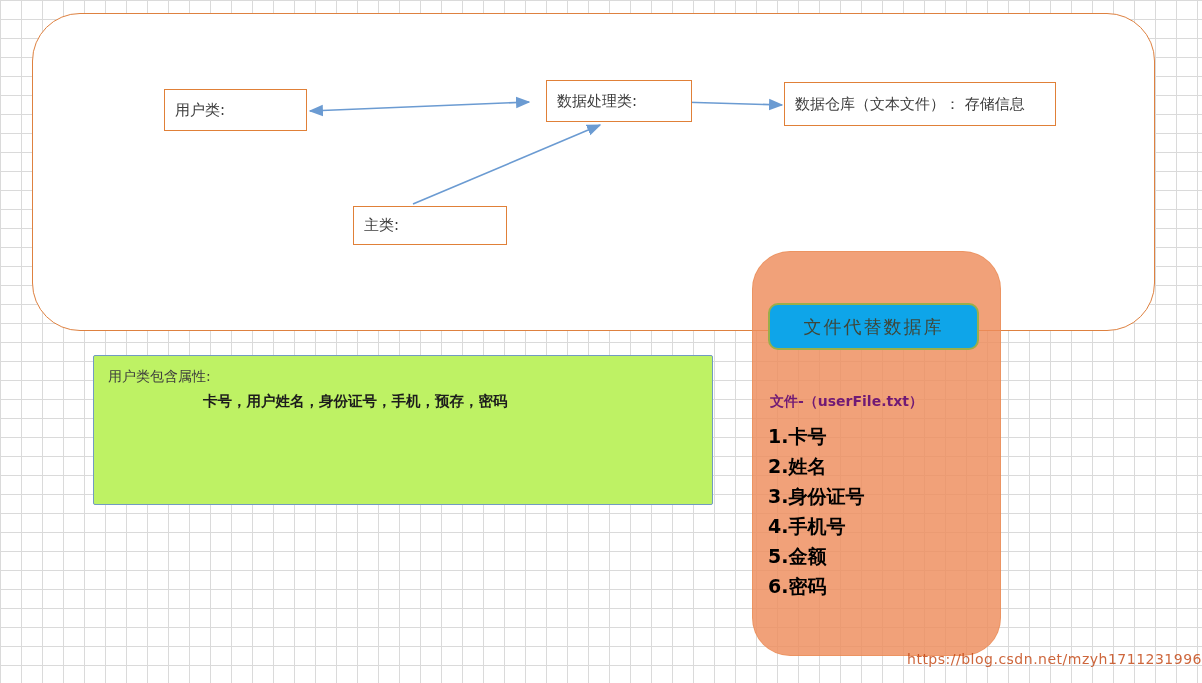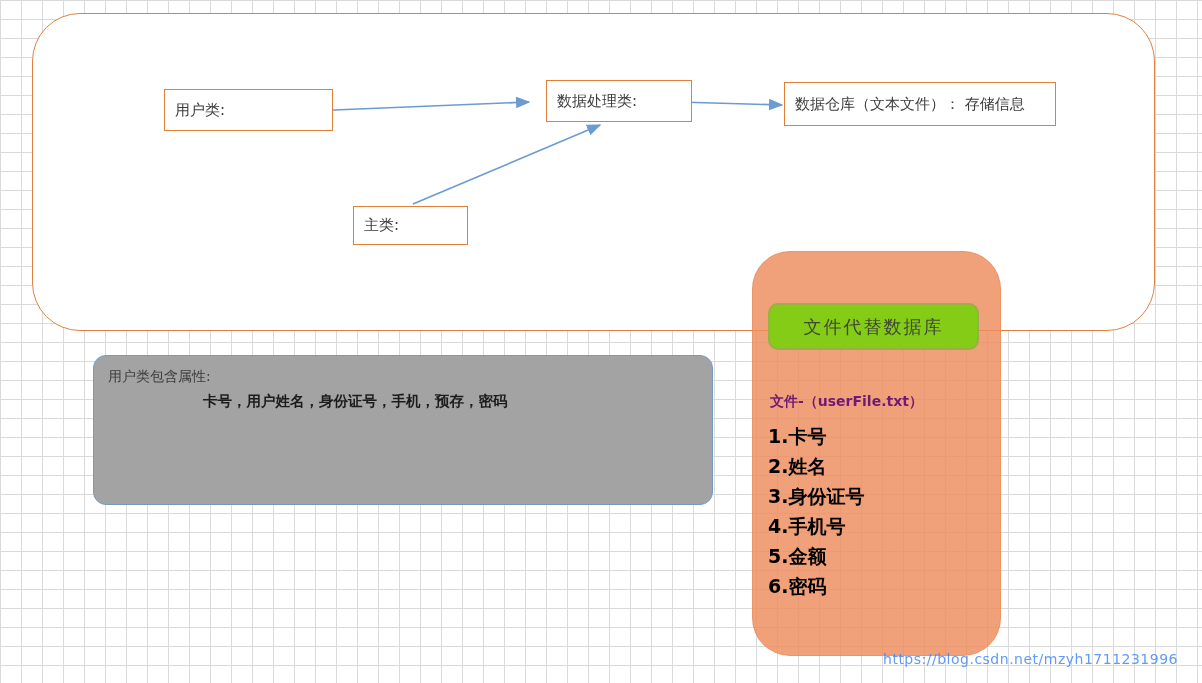--- a/index.html
+++ b/index.html
@@ -28,74 +28,74 @@
   
   .node {
     background:#ffffff;
     border:1.2px solid #e08038;
     color:#3d3d3d;
     font-size:15px;
     display:flex; align-items:center;
     padding-left:10px;
     z-index:3;
   }
-  .node-user        { left:164px; top:89px;  width:169px; height:42px; }
+  .node-user        { left:164px; top:89px;  width:143px; height:42px; }
   .node-processing  { left:546px; top:80px;  width:146px; height:42px; }
   .node-warehouse   { left:784px; top:82px;  width:272px; height:44px; }
-  .node-main        { left:353px; top:206px; width:115px; height:39px; }
+  .node-main        { left:353px; top:206px; width:154px; height:39px; }
 
   .edges-svg { left:0; top:0; width:1202px; height:683px; z-index:2; pointer-events:none; }
 
   
   .note-box {
     left:93px; top:355px; width:620px; height:150px;
-    background:#a3a3a3;
+    background:#bef264;
     border:1.3px solid #729bc2;
-    border-radius:13px;
+    border-radius:2px;
     z-index:3;
     padding:12px 14px;
     color:#3d3d3d;
     font-size:14px;
   }
   .note-title { font-weight:normal; }
   .note-attrs { font-weight:bold; color:#1c1c1c; margin-top:6px; margin-left:95px; font-size:14.5px; }
 
   
   .file-panel {
     left:752px; top:251px; width:249px; height:405px;
     background:rgba(238,140,92,0.82);
     border:1px solid rgba(232,136,80,0.55);
     border-radius:38px;
     z-index:4;
   }
   .green-header {
     left:768px; top:303px; width:211px; height:47px;
-    background:#84cc16;
+    background:#0ea5e9;
     border:2.5px solid #9aae4a;
     border-radius:10px;
     z-index:5;
     display:flex; align-items:center; justify-content:center;
     color:#3f4638; font-size:18px; letter-spacing:2px;
   }
   .file-title {
     left:770px; top:393px; width:220px;
     z-index:5;
     color:#701a75; font-weight:bold; font-size:14px;
   }
   .file-items {
     left:768px; top:421px; width:220px;
     z-index:5;
     color:#000000; font-weight:bold; font-size:19px;
   }
   .file-items div { line-height:30px; }
 
   .watermark {
-    right:24px; top:651px;
+    right:0; top:651px;
     z-index:6;
-    color:#3b82f6; opacity:0.8;
+    color:#c2410c; opacity:0.8;
     font-size:14px;
     letter-spacing:0.5px;
     text-align:right;
   }
 </style>
 </head>
 <body>
 
 <div class="abs big-rect"></div>
 

